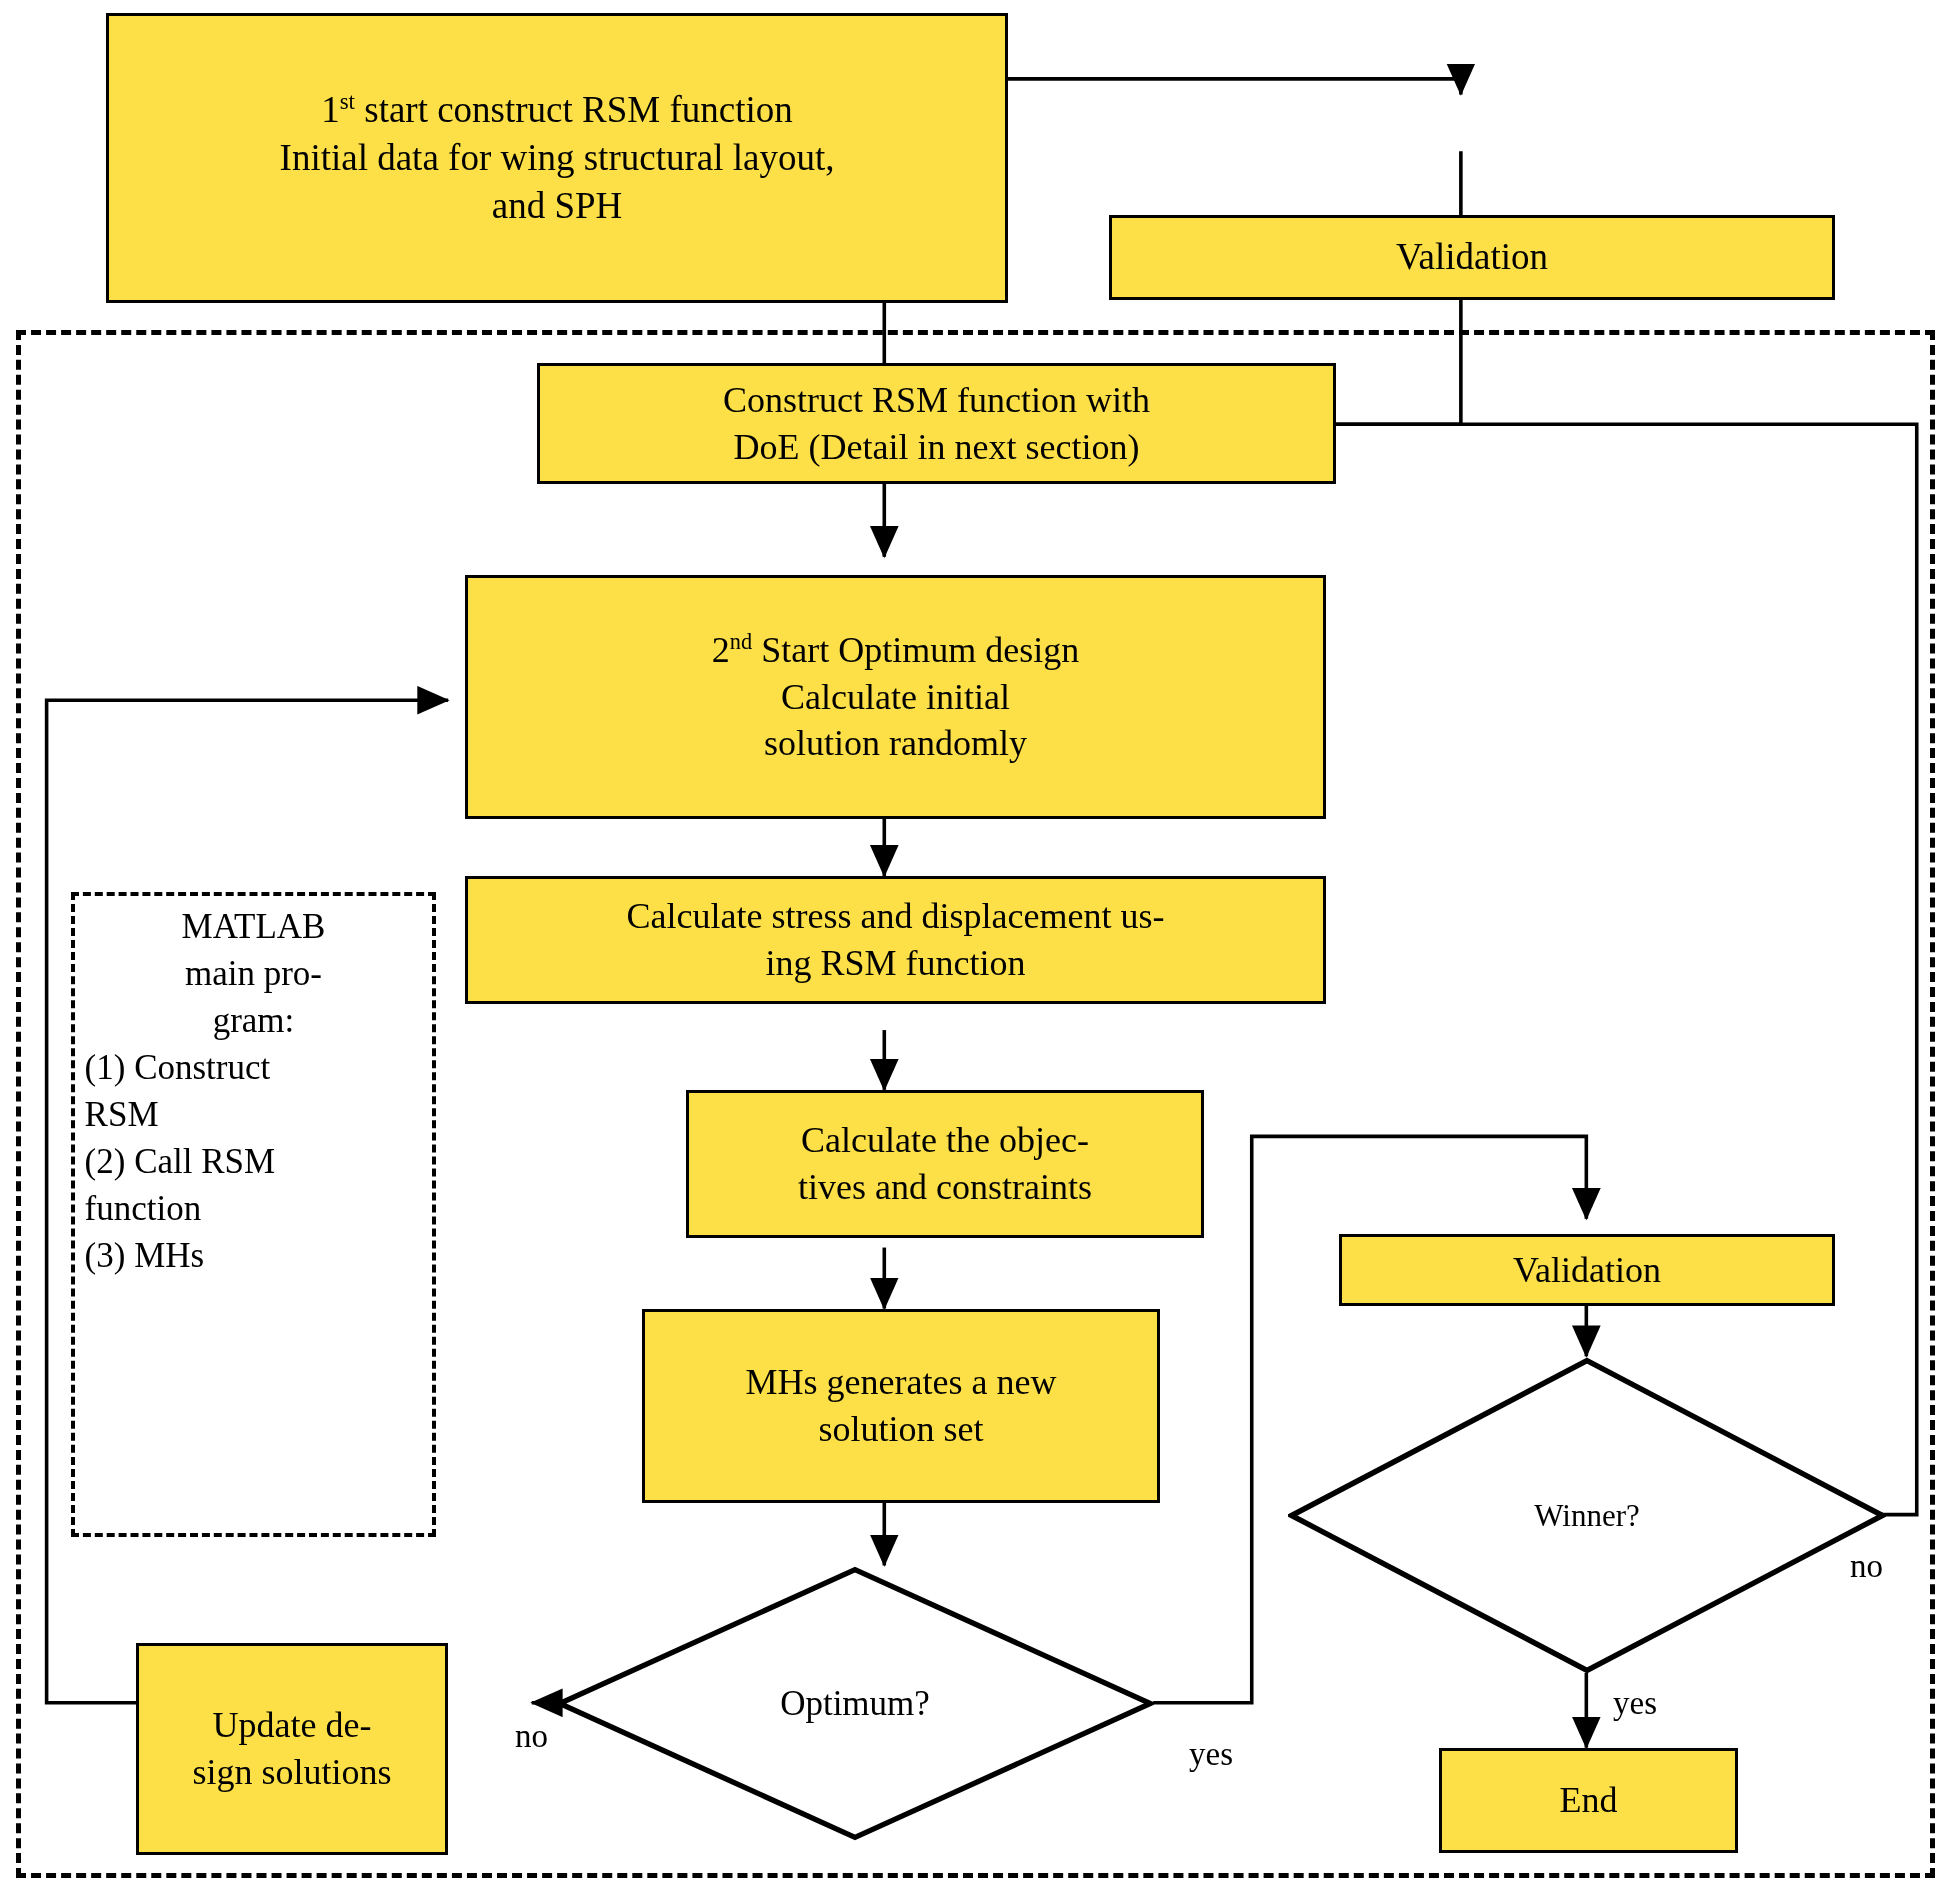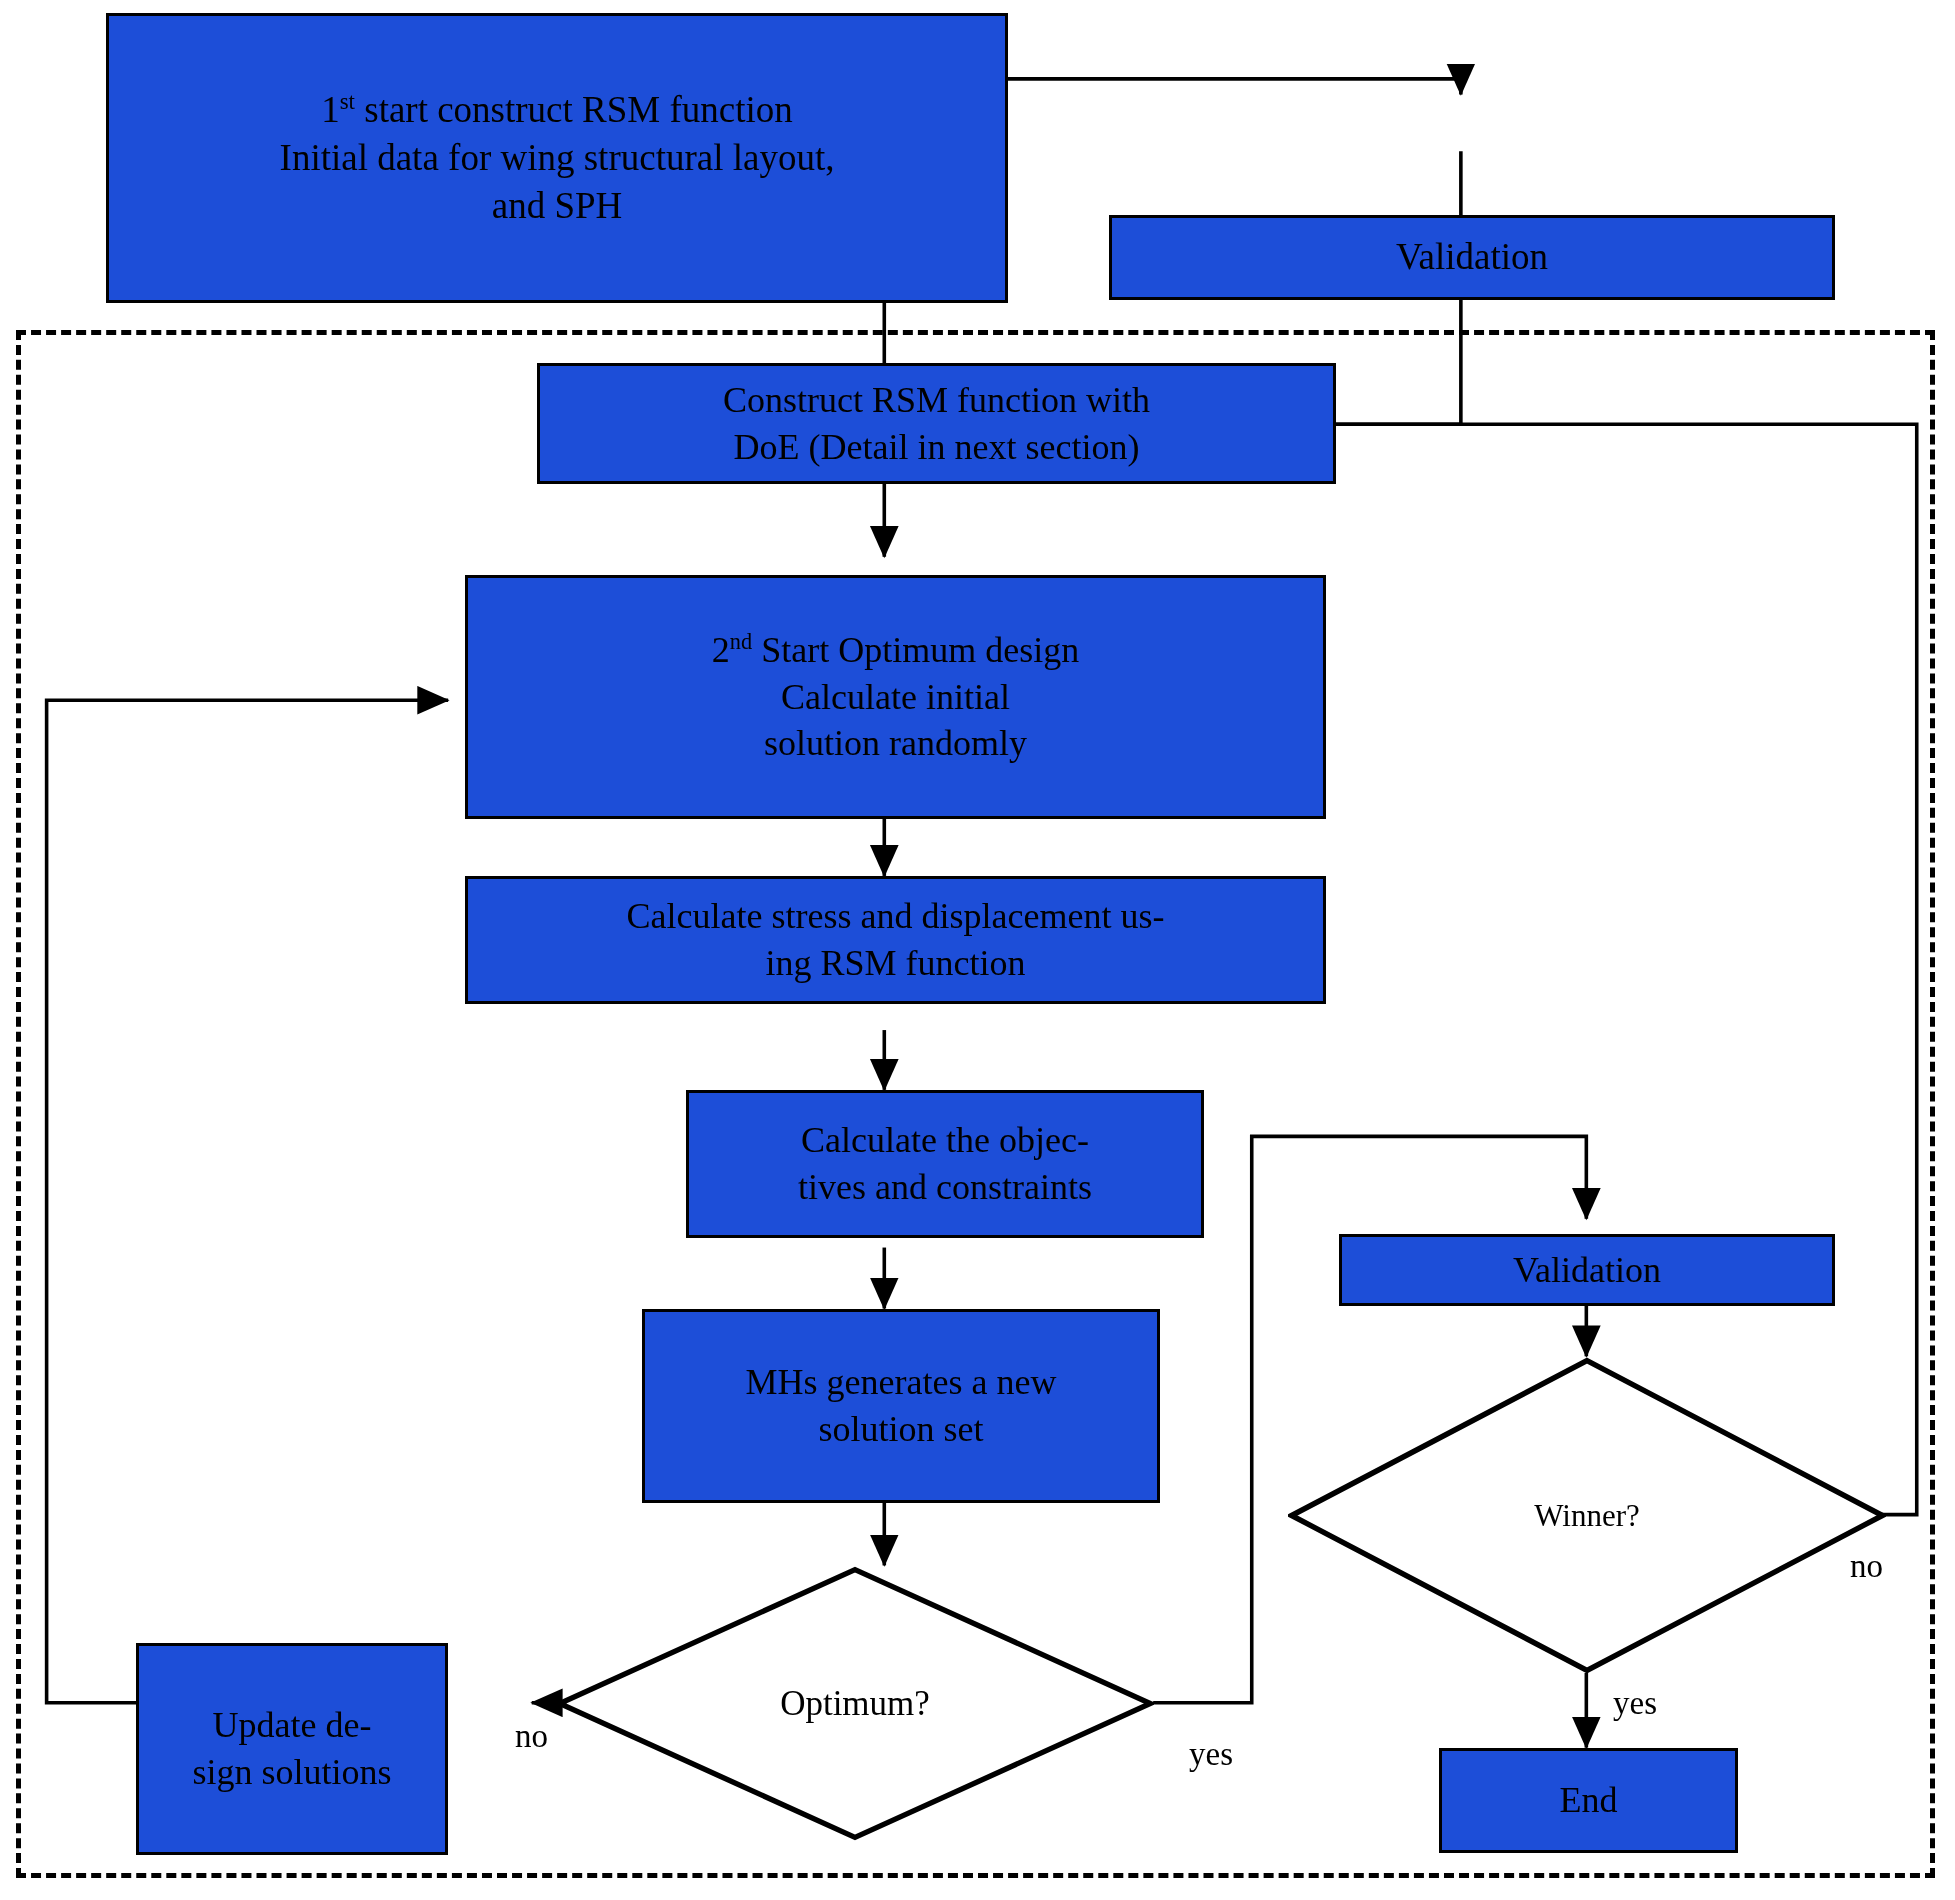--- a/index.html
+++ b/index.html
@@ -9,21 +9,21 @@
     height:1900px;
     background:#ffffff;
     font-family:"Liberation Serif","DejaVu Serif",serif;
     color:#000000;
     overflow:hidden;
   }
   .node{
     position:absolute;
     box-sizing:border-box;
     border:3.6px solid #000;
-    background:#1d4ed8;
+    background:#fde047;
     display:flex;
     align-items:center;
     justify-content:center;
     text-align:center;
     line-height:1.30;
   }
   .node .txt{ display:block; width:100%; padding:0 6px; }
   .dashed-region{
     position:absolute;
     box-sizing:border-box;
@@ -167,20 +167,30 @@
     <svg width="598" height="317" viewBox="0 0 1000 530" xmlns="http://www.w3.org/2000/svg">
       <polygon points="500,6 994,265 500,524 6,265" fill="#ffffff" stroke="#000000" stroke-width="9"></polygon>
     </svg>
     <span class="dlabel">Winner?</span>
   </div>
 
   <div class="node" style="left:1439px; top:1748px; width:299px; height:105px; font-size:36px;">
     <span class="txt">End</span>
   </div>
 
+  <div class="dashed-note" style="left:71px; top:892px; width:365px; height:645px; font-size:35px;">
+    <span class="hdr">MATLAB</span>
+    <span class="hdr">main pro-</span>
+    <span class="hdr">gram:</span>
+    <span class="itm">(1) Construct</span>
+    <span class="itm">RSM</span>
+    <span class="itm">(2) Call RSM</span>
+    <span class="itm">function</span>
+    <span class="itm">(3) MHs</span>
+  </div>
 
   <div class="lbl" style="left:515px; top:1718px; font-size:33px;">no</div>
   <div class="lbl" style="left:1189px; top:1736px; font-size:33px;">yes</div>
   <div class="lbl" style="left:1850px; top:1548px; font-size:33px;">no</div>
   <div class="lbl" style="left:1613px; top:1685px; font-size:33px;">yes</div>
 
 </div>
 
 
 </body></html>

